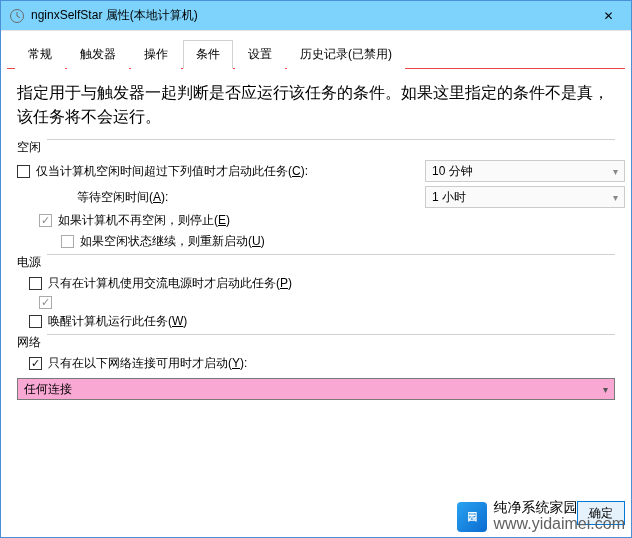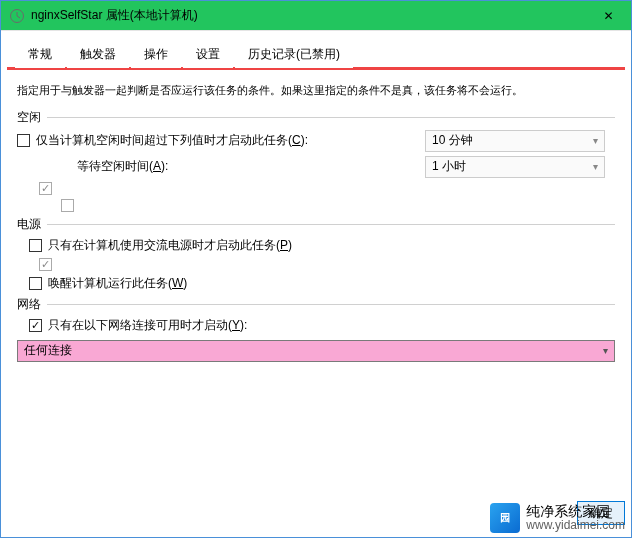--- a/index.html
+++ b/index.html
@@ -1,53 +1,53 @@
 <!DOCTYPE html>
 <html><head>
 <meta charset="utf-8">
 <style>
 *{box-sizing:border-box;margin:0;padding:0;font-family:"Microsoft YaHei","Segoe UI",sans-serif;font-size:12px;color:#000}
 body{background:#fff}
 .window{width:632px;height:538px;border:1px solid #4a90d9;background:#fff;position:relative;overflow:hidden}
-.titlebar{height:30px;background:#22c55e;display:flex;align-items:center;padding:0 0 0 8px;border-bottom:1px solid #e5e5e5}
+.titlebar{height:30px;background:#7dd3fc;display:flex;align-items:center;padding:0 0 0 8px;border-bottom:1px solid #e5e5e5}
 .title-icon{width:16px;height:16px;margin-right:6px;display:flex;align-items:center;justify-content:center}
 .title-text{flex:1;font-size:12px;color:#000}
 .close-btn{width:45px;height:29px;display:flex;align-items:center;justify-content:center;cursor:pointer}
-.tabs{display:flex;padding:8px 8px 0 8px;gap:2px;border-bottom:3px solid #ef4444;margin:0 6px}
+.tabs{display:flex;padding:8px 8px 0 8px;gap:2px;border-bottom:1px solid #ef4444;margin:0 6px}
 .tab{padding:5px 12px;cursor:pointer;border:1px solid transparent;border-bottom:none;color:#000;position:relative;top:1px;background:#fff}
 .tab.active{border:1px solid #d0d0d0;border-bottom:1px solid #fff}
 .content{padding:12px 16px}
-.desc{font-size:11px;margin-bottom:10px;line-height:1.5}
-.section-label{font-size:12px;color:#000;margin-bottom:4px;display:flex;align-items:center}
+.desc{font-size:16px;margin-bottom:10px;line-height:1.5}
+.section-label{font-size:12px;color:#000;margin-bottom:4px;display:flex;}
 .section-label .line{flex:1;height:1px;background:#d0d0d0;margin-left:6px}
 .row{display:flex;align-items:center;margin:4px 0;padding-left:12px}
 .row.indent1{padding-left:22px}
 .row.indent2{padding-left:44px}
 .checkbox{width:13px;height:13px;border:1px solid #333;margin-right:6px;display:inline-flex;align-items:center;justify-content:center;background:#fff;cursor:pointer;flex-shrink:0}
 .checkbox.disabled{border-color:#aaa;cursor:default}
 .checkbox.checked::after{content:"✓";font-size:11px;line-height:1;color:#000}
 .checkbox.checked.disabled::after{color:#888}
 .chk-label{font-size:12px}
 .chk-label .ul{text-decoration:underline}
 .chk-label.disabled{color:#888}
-.combo{width:180px;height:22px;border:1px solid #ccc;background:#fafafa;display:flex;align-items:center;padding:0 6px;position:relative;color:#888;cursor:default}
+.combo{width:200px;height:22px;border:1px solid #ccc;background:#fafafa;display:flex;align-items:center;padding:0 6px;position:relative;color:#888;cursor:default}
 .combo .chev{position:absolute;right:6px;color:#888;font-size:10px}
 .combo.enabled{color:#000;border-color:#7a7a7a;cursor:pointer;background:#f9a8d4}
 .combo.enabled .chev{color:#555}
 .combo.full{width:100%;margin-top:6px}
 .row-split{display:flex;margin:4px 0}
 .row-split .left{flex:1;display:flex;align-items:center}
 .row-split .right{width:190px}
 .footer{position:absolute;bottom:12px;right:6px;display:flex;gap:6px}
 .btn{min-width:48px;height:24px;border:1px solid #0078d7;background:#e5f1fb;display:flex;align-items:center;justify-content:center;cursor:pointer;padding:0 10px}
 .watermark{position:absolute;right:6px;bottom:4px;display:flex;align-items:center;gap:6px;pointer-events:none}
 .wm-logo{width:30px;height:30px;border-radius:4px;background:linear-gradient(135deg,#2aa3ef,#0a6bd1);display:flex;align-items:center;justify-content:center;color:#fff;font-weight:bold;font-size:10px}
 .wm-text{display:flex;flex-direction:column;line-height:1.1}
 .wm-text .cn{font-size:14px;font-weight:normal;color:#000000}
-.wm-text .url{font-size:12px;color:#606060}
+.wm-text .url{font-size:16px;color:#606060}
 </style>
 </head>
 <body>
 
 <div class="window">
 
   <div class="titlebar">
     <span class="title-icon">
       <svg width="16" height="16" viewBox="0 0 16 16">
           <circle cx="8" cy="8" r="6.5" fill="none" stroke="#6a6a6a" stroke-width="1"></circle>
@@ -58,20 +58,21 @@
     <span class="title-text">nginxSelfStar 属性(本地计算机)</span>
     <div class="close-btn">
         <span>✕</span>
       </div>
   </div>
 
   <div class="tabs">
     <div class="tab">常规</div>
     <div class="tab">触发器</div>
     <div class="tab">操作</div>
+    <div class="tab active">条件</div>
     <div class="tab">设置</div>
     <div class="tab">历史记录(已禁用)</div>
   </div>
 
   <div class="content">
     <div class="desc">指定用于与触发器一起判断是否应运行该任务的条件。如果这里指定的条件不是真，该任务将不会运行。</div>
 
     <div class="section-label">
         <span>空闲</span>
         <span class="line"></span>
@@ -97,24 +98,26 @@
       <div class="right">
         <div class="combo">
             <span>1 小时</span>
             <span class="chev">▾</span>
           </div>
       </div>
     </div>
 
     <div class="row indent1">
       <span class="checkbox checked disabled"></span>
+      <span class="chk-label disabled"><span>如果计算机不再空闲，则停止(</span><span class="ul">E</span><span>)</span></span>
     </div>
 
     <div class="row indent2">
       <span class="checkbox disabled"></span>
+      <span class="chk-label disabled"><span>如果空闲状态继续，则重新启动(</span><span class="ul">U</span><span>)</span></span>
     </div>
 
     <div class="section-label">
         <span>电源</span>
         <span class="line"></span>
       </div>
 
     <div class="row">
       <span class="checkbox"></span>
       <span class="chk-label"><span>只有在计算机使用交流电源时才启动此任务(</span><span class="ul">P</span><span>)</span></span>

